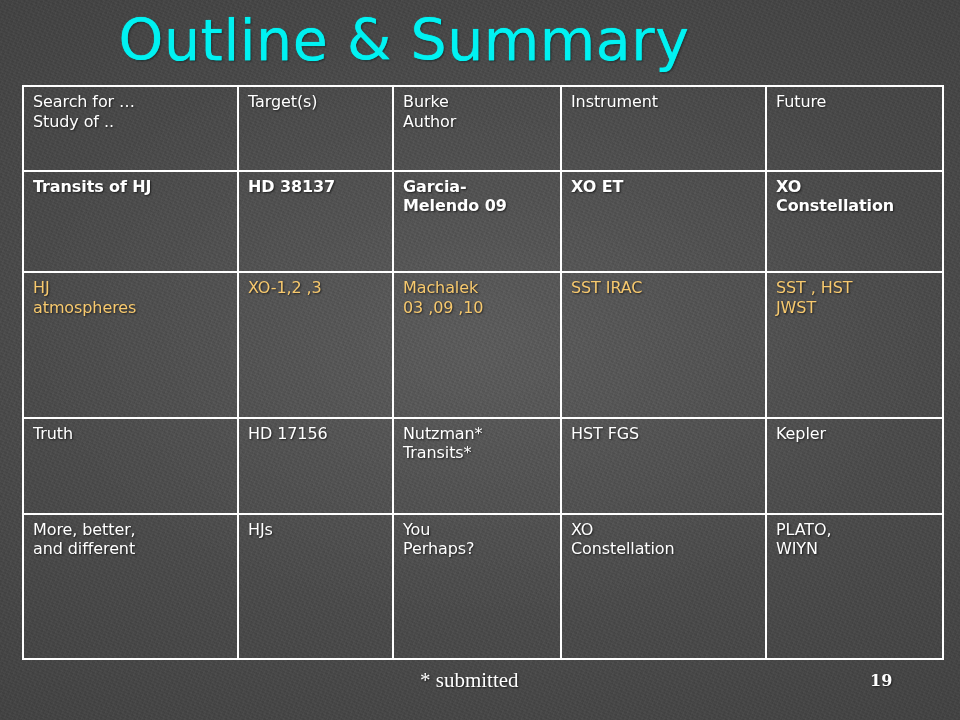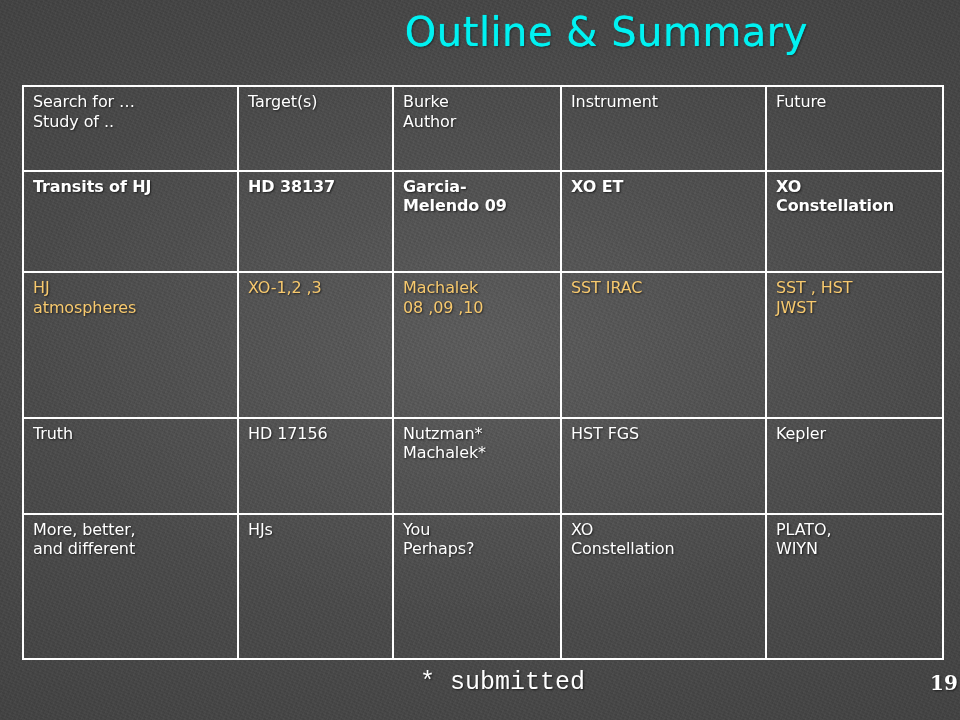--- a/index.html
+++ b/index.html
@@ -24,23 +24,23 @@
     font-family: "DejaVu Sans", sans-serif;
     user-select: none;
   }
 
   
   #slide-title {
     position: absolute;
     left: 0;
     top: 12px;
     width: 808px;
-    text-align: right;
+    text-align: center;
     font-family: "DejaVu Sans", sans-serif;
-    font-size: 40px;
+    font-size: 57px;
     font-weight: 400;
     letter-spacing: 0.5px;
     color: #00F2F2;
     text-shadow: 0 0 1px #00F2F2, 1px 1px 2px rgba(0,0,0,0.55);
     line-height: 1.0;
     white-space: nowrap;
   }
 
   
   #summary-table {
@@ -82,33 +82,33 @@
   tr.r-2 td      { height: 125px; }
   tr.r-3 td      { height: 90px; }
   tr.r-4 td      { height: 80px; }
   tr.r-5 td      { height: 125px; }
 
   
   #footnote {
     position: absolute;
     left: 420px;
     top: 668px;
-    font-family: Liberation Mono, monospace;
-    font-size: 25px;
+    font-family: Liberation Serif, serif;
+    font-size: 21px;
     color: #FFFFFF;
     text-shadow: 1px 1px 2px rgba(0,0,0,0.6);
     white-space: nowrap;
   }
   #page-number {
     position: absolute;
-    left: 930px;
+    left: 870px;
     top: 671px;
     font-family: "DejaVu Serif", serif;
     font-weight: bold;
-    font-size: 20px;
+    font-size: 16px;
     color: #FFFFFF;
     text-shadow: 1px 1px 2px rgba(0,0,0,0.6);
   }
 </style>
 </head>
 <body>
 
 <div id="slide">
 
   <div id="slide-title">Outline &amp; Summary</div>
@@ -172,21 +172,21 @@
         <td>
           <span class="cell-line">HJ</span>
           <span class="cell-line">atmospheres</span>
         </td>
         <td>
           <span class="cell-line">XO-1,2 ,3</span>
           <span class="cell-line"></span>
         </td>
         <td>
           <span class="cell-line">Machalek</span>
-          <span class="cell-line">08 ,09 ,10</span>
+          <span class="cell-line">03 ,09 ,10</span>
         </td>
         <td>
           <span class="cell-line">SST IRAC</span>
           <span class="cell-line"></span>
         </td>
         <td>
           <span class="cell-line">SST , HST</span>
           <span class="cell-line">JWST</span>
         </td>
       </tr>
@@ -196,21 +196,21 @@
         <td>
           <span class="cell-line">Truth</span>
           <span class="cell-line"></span>
         </td>
         <td>
           <span class="cell-line">HD 17156</span>
           <span class="cell-line"></span>
         </td>
         <td>
           <span class="cell-line">Nutzman*</span>
-          <span class="cell-line">Machalek*</span>
+          <span class="cell-line">Transits*</span>
         </td>
         <td>
           <span class="cell-line">HST FGS</span>
           <span class="cell-line"></span>
         </td>
         <td>
           <span class="cell-line">Kepler</span>
           <span class="cell-line"></span>
         </td>
       </tr>

